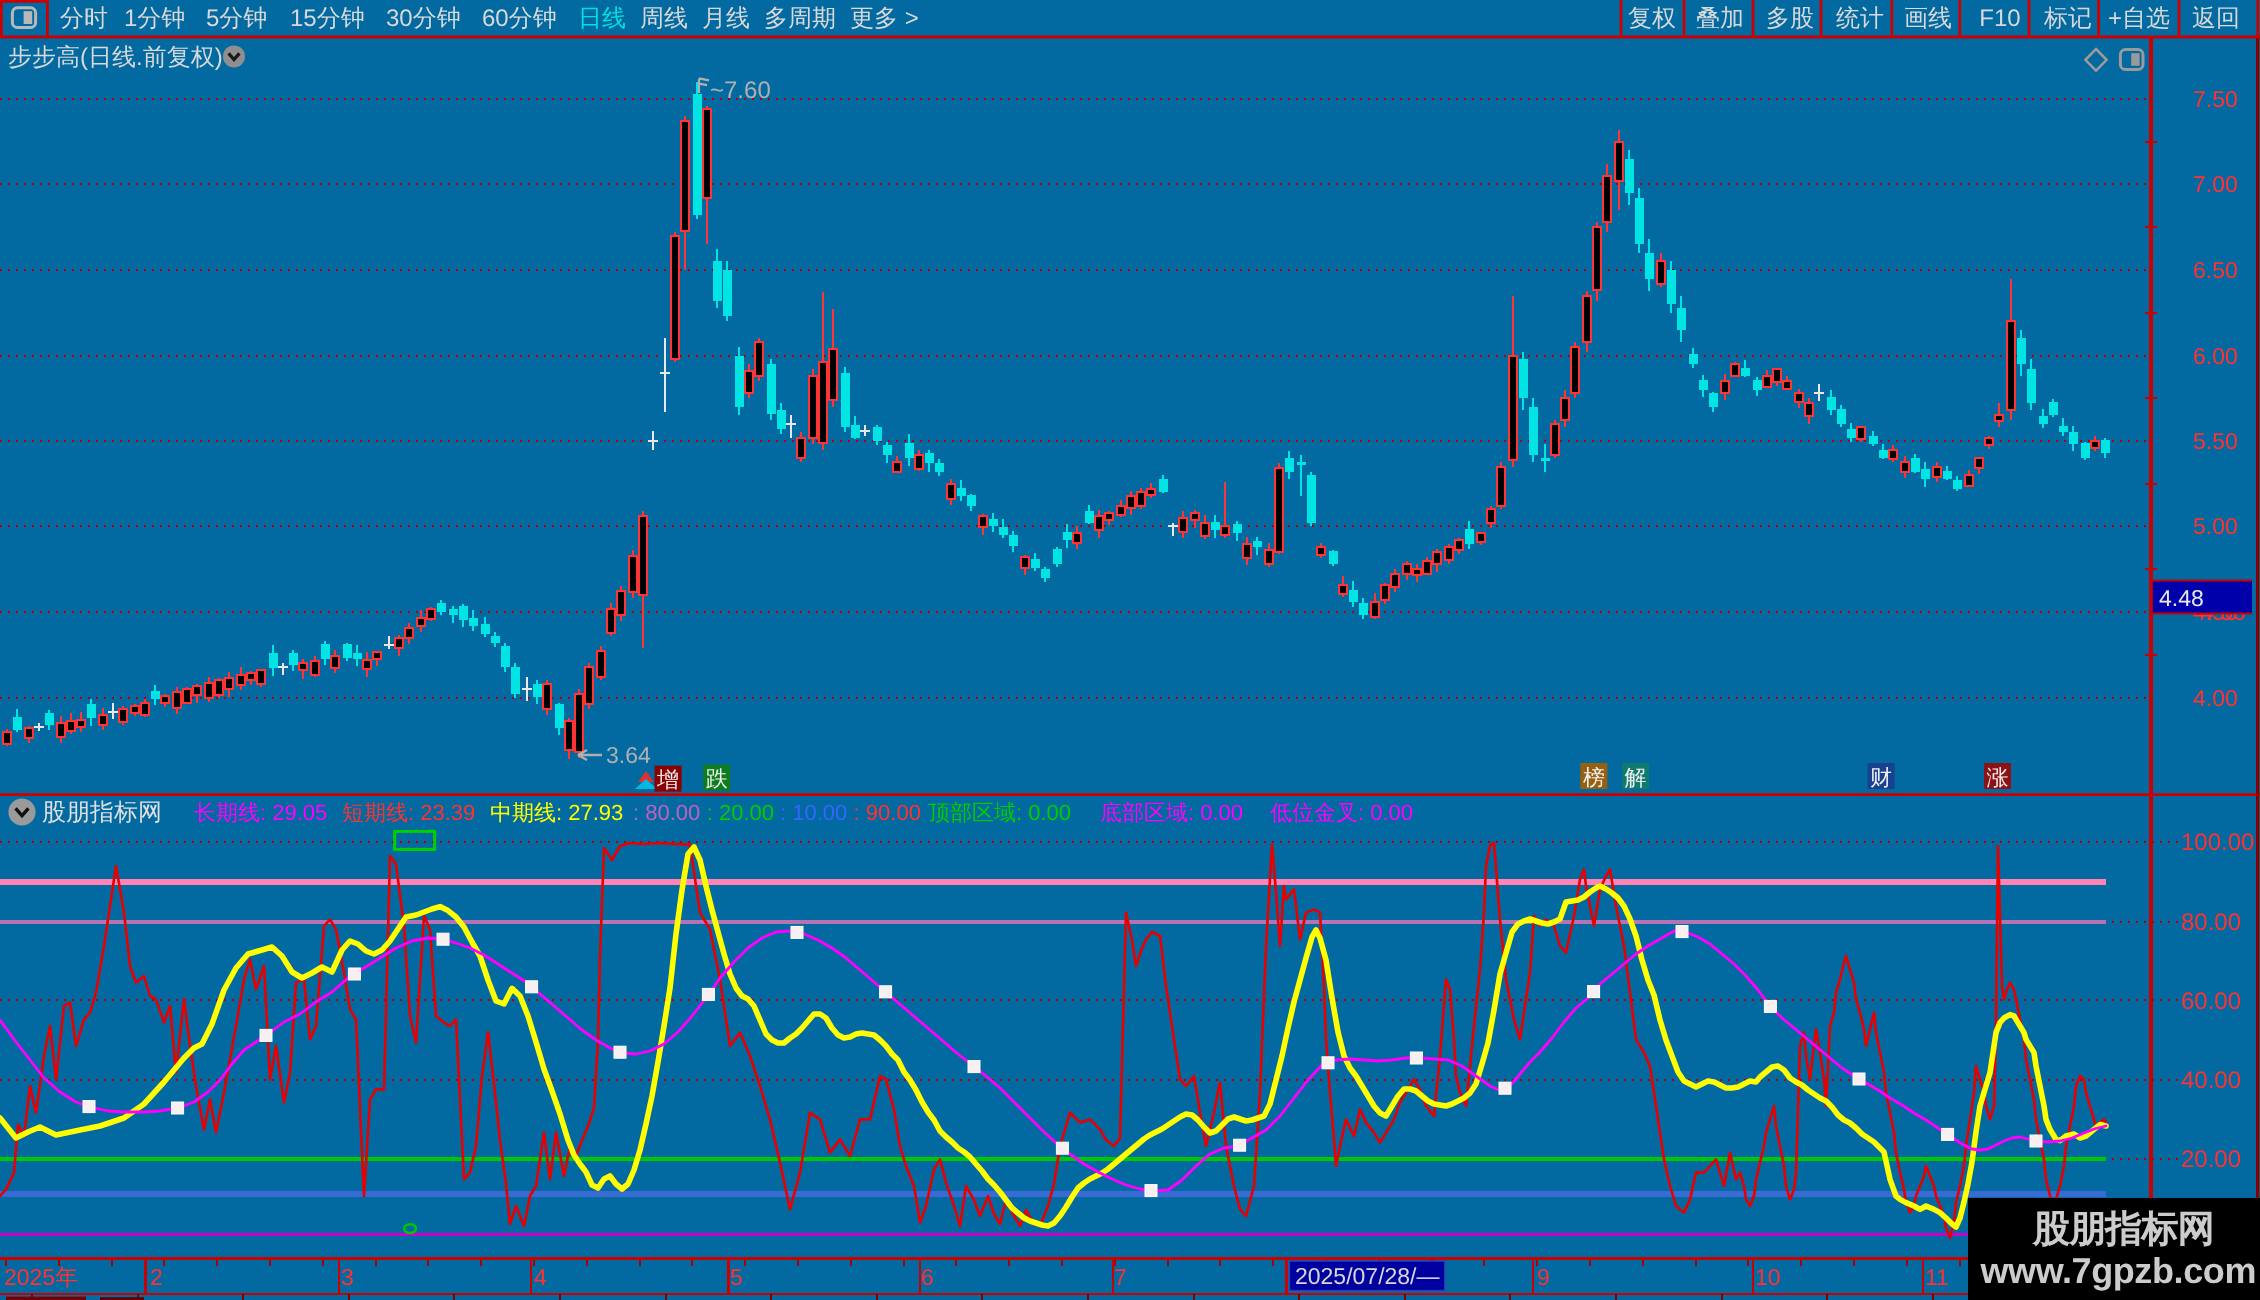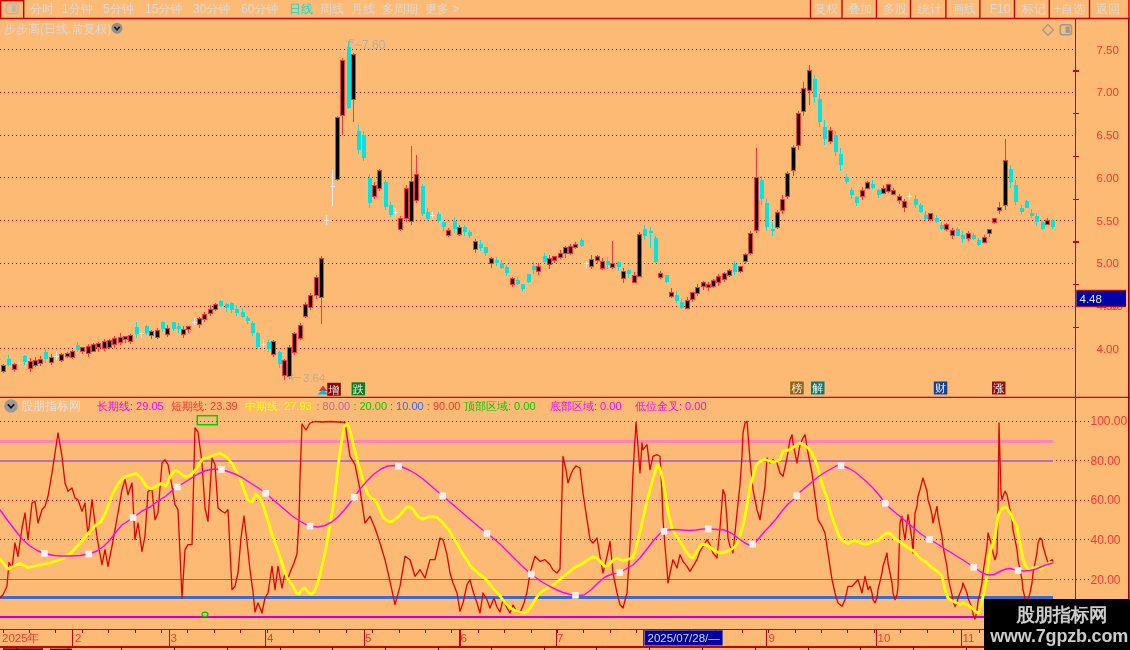--- a/index.html
+++ b/index.html
@@ -1,14 +1,14 @@
 <!DOCTYPE html>
 <html><head><meta charset="utf-8"><style>
 html,body{margin:0;padding:0;background:#000;}
-#app{position:relative;width:1130px;height:650px;background:#fdba74;overflow:hidden;
+#app{position:relative;width:1130px;height:650px;background:#0369a1;overflow:hidden;
 font-family:"Liberation Sans",sans-serif;}
 svg text{font-family:"Liberation Sans",sans-serif;}
 </style></head><body>
 <div id="app">
 <svg width="1130" height="650" viewBox="0 0 1130 650">
 
 <g>
 <line x1="0" y1="18.5" x2="1130" y2="18.5" stroke="#cc0000" stroke-width="1.5"></line>
 <line x1="0.7" y1="0" x2="0.7" y2="18" stroke="#cc0000" stroke-width="1.4"></line>
 <line x1="0" y1="0.7" x2="24" y2="0.7" stroke="#cc0000" stroke-width="1.4"></line>

